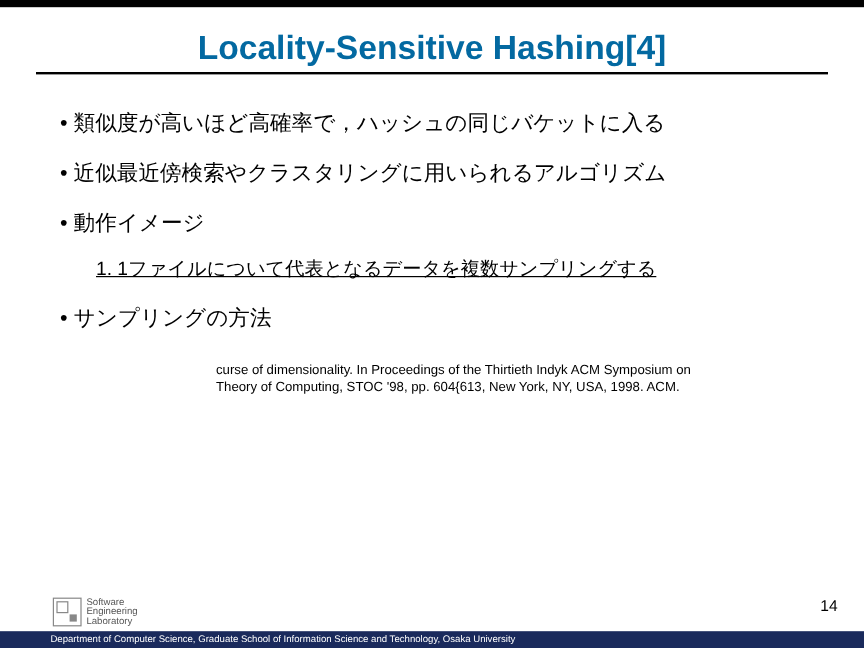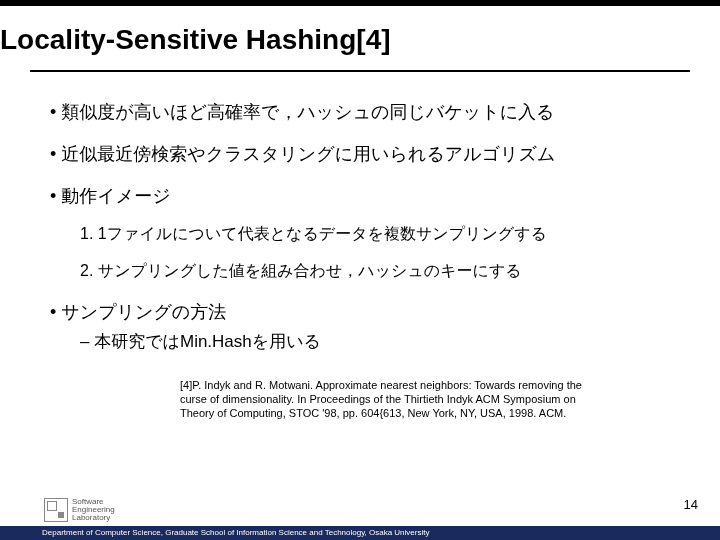--- a/index.html
+++ b/index.html
@@ -10,43 +10,45 @@
     font-family: Arial, "MS PGothic", sans-serif;
     background: #fff;
     position: relative;
     overflow: hidden;
   }
   .top-bar {
     height: 6px;
     background: #000;
   }
   .title {
+    text-align: center;
     font-size: 28px;
-    margin: 18px 0 14px 0;
-    color: #000000;
+    margin: 18px 0 4px 0;
+    color: #0369a1;
   }
   .divider {
     border: none;
     border-top: 2px solid #000;
     margin: 2px 30px 0 30px;
   }
   .content {
     padding: 10px 50px 0 50px;
   }
   .bullet {
     font-size: 18px;
     margin: 18px 0 6px 0;
     color: #000;
   }
   .sublist {
     margin: 4px 0 0 30px;
     font-size: 16px;
   }
   .sublist .num {
     margin: 16px 0;
+    text-decoration: underline;
   }
   .dash {
     margin: 4px 0 0 30px;
     font-size: 17px;
   }
   .citation {
     font-size: 11px;
     margin: 26px 0 0 130px;
     line-height: 1.25;
     max-width: 520px;
@@ -113,28 +115,25 @@
 
 <div class="content">
 
   <div class="bullet">• <span>類似度が高いほど高確率で，ハッシュの同じバケットに入る</span></div>
 
   <div class="bullet">• <span>近似最近傍検索やクラスタリングに用いられるアルゴリズム</span></div>
 
   <div class="bullet">• <span>動作イメージ</span></div>
   <div class="sublist">
     <div class="num">1.   1ファイルについて代表となるデータを複数サンプリングする</div>
-    <div class="num">2.   サンプリングした値を組み合わせ，ハッシュのキーにする</div>
   </div>
 
   <div class="bullet">• <span>サンプリングの方法</span></div>
-  <div class="dash">– 本研究ではMin.Hashを用いる</div>
 
   <div class="citation">
-    <div>[4]P. Indyk and R. Motwani. Approximate nearest neighbors: Towards removing the</div>
     <div>curse of dimensionality. In Proceedings of the Thirtieth Indyk ACM Symposium on</div>
     <div>Theory of Computing, STOC '98, pp. 604{613, New York, NY, USA, 1998. ACM.</div>
   </div>
 </div>
 
 <div class="page-num">14</div>
 
 <div class="logo">
   <div class="logo-icon"></div>
   <div class="logo-text">

